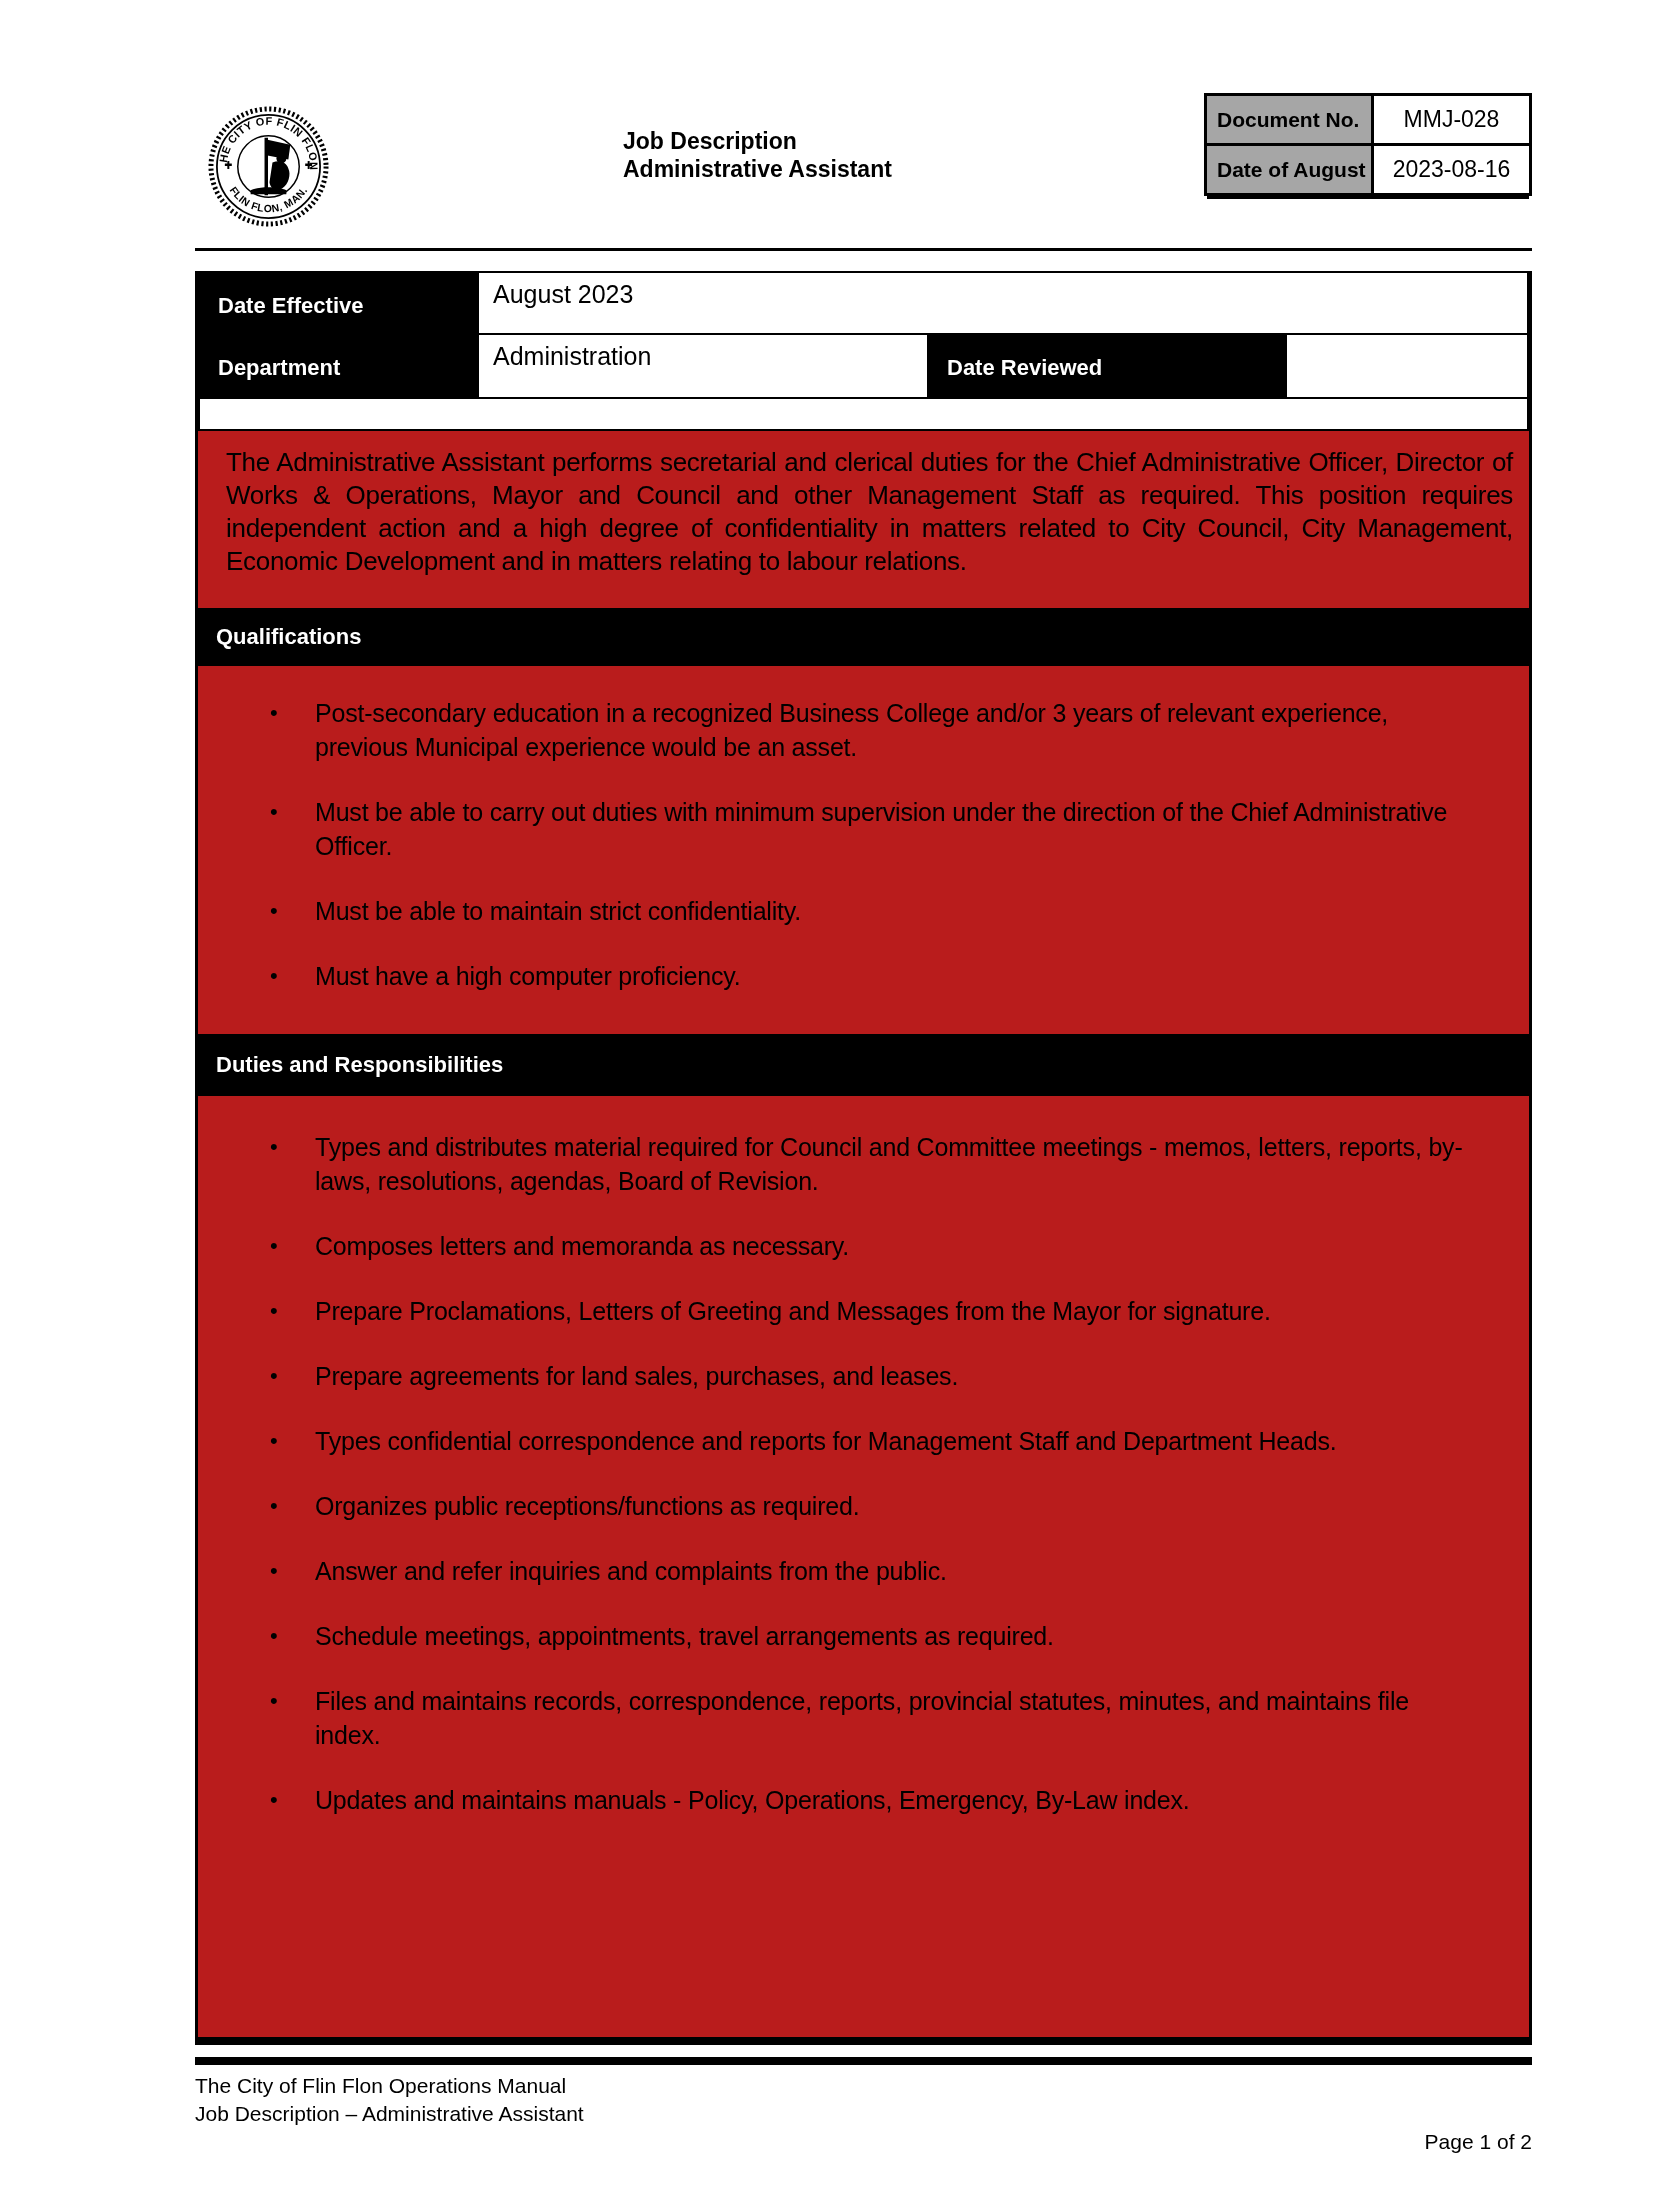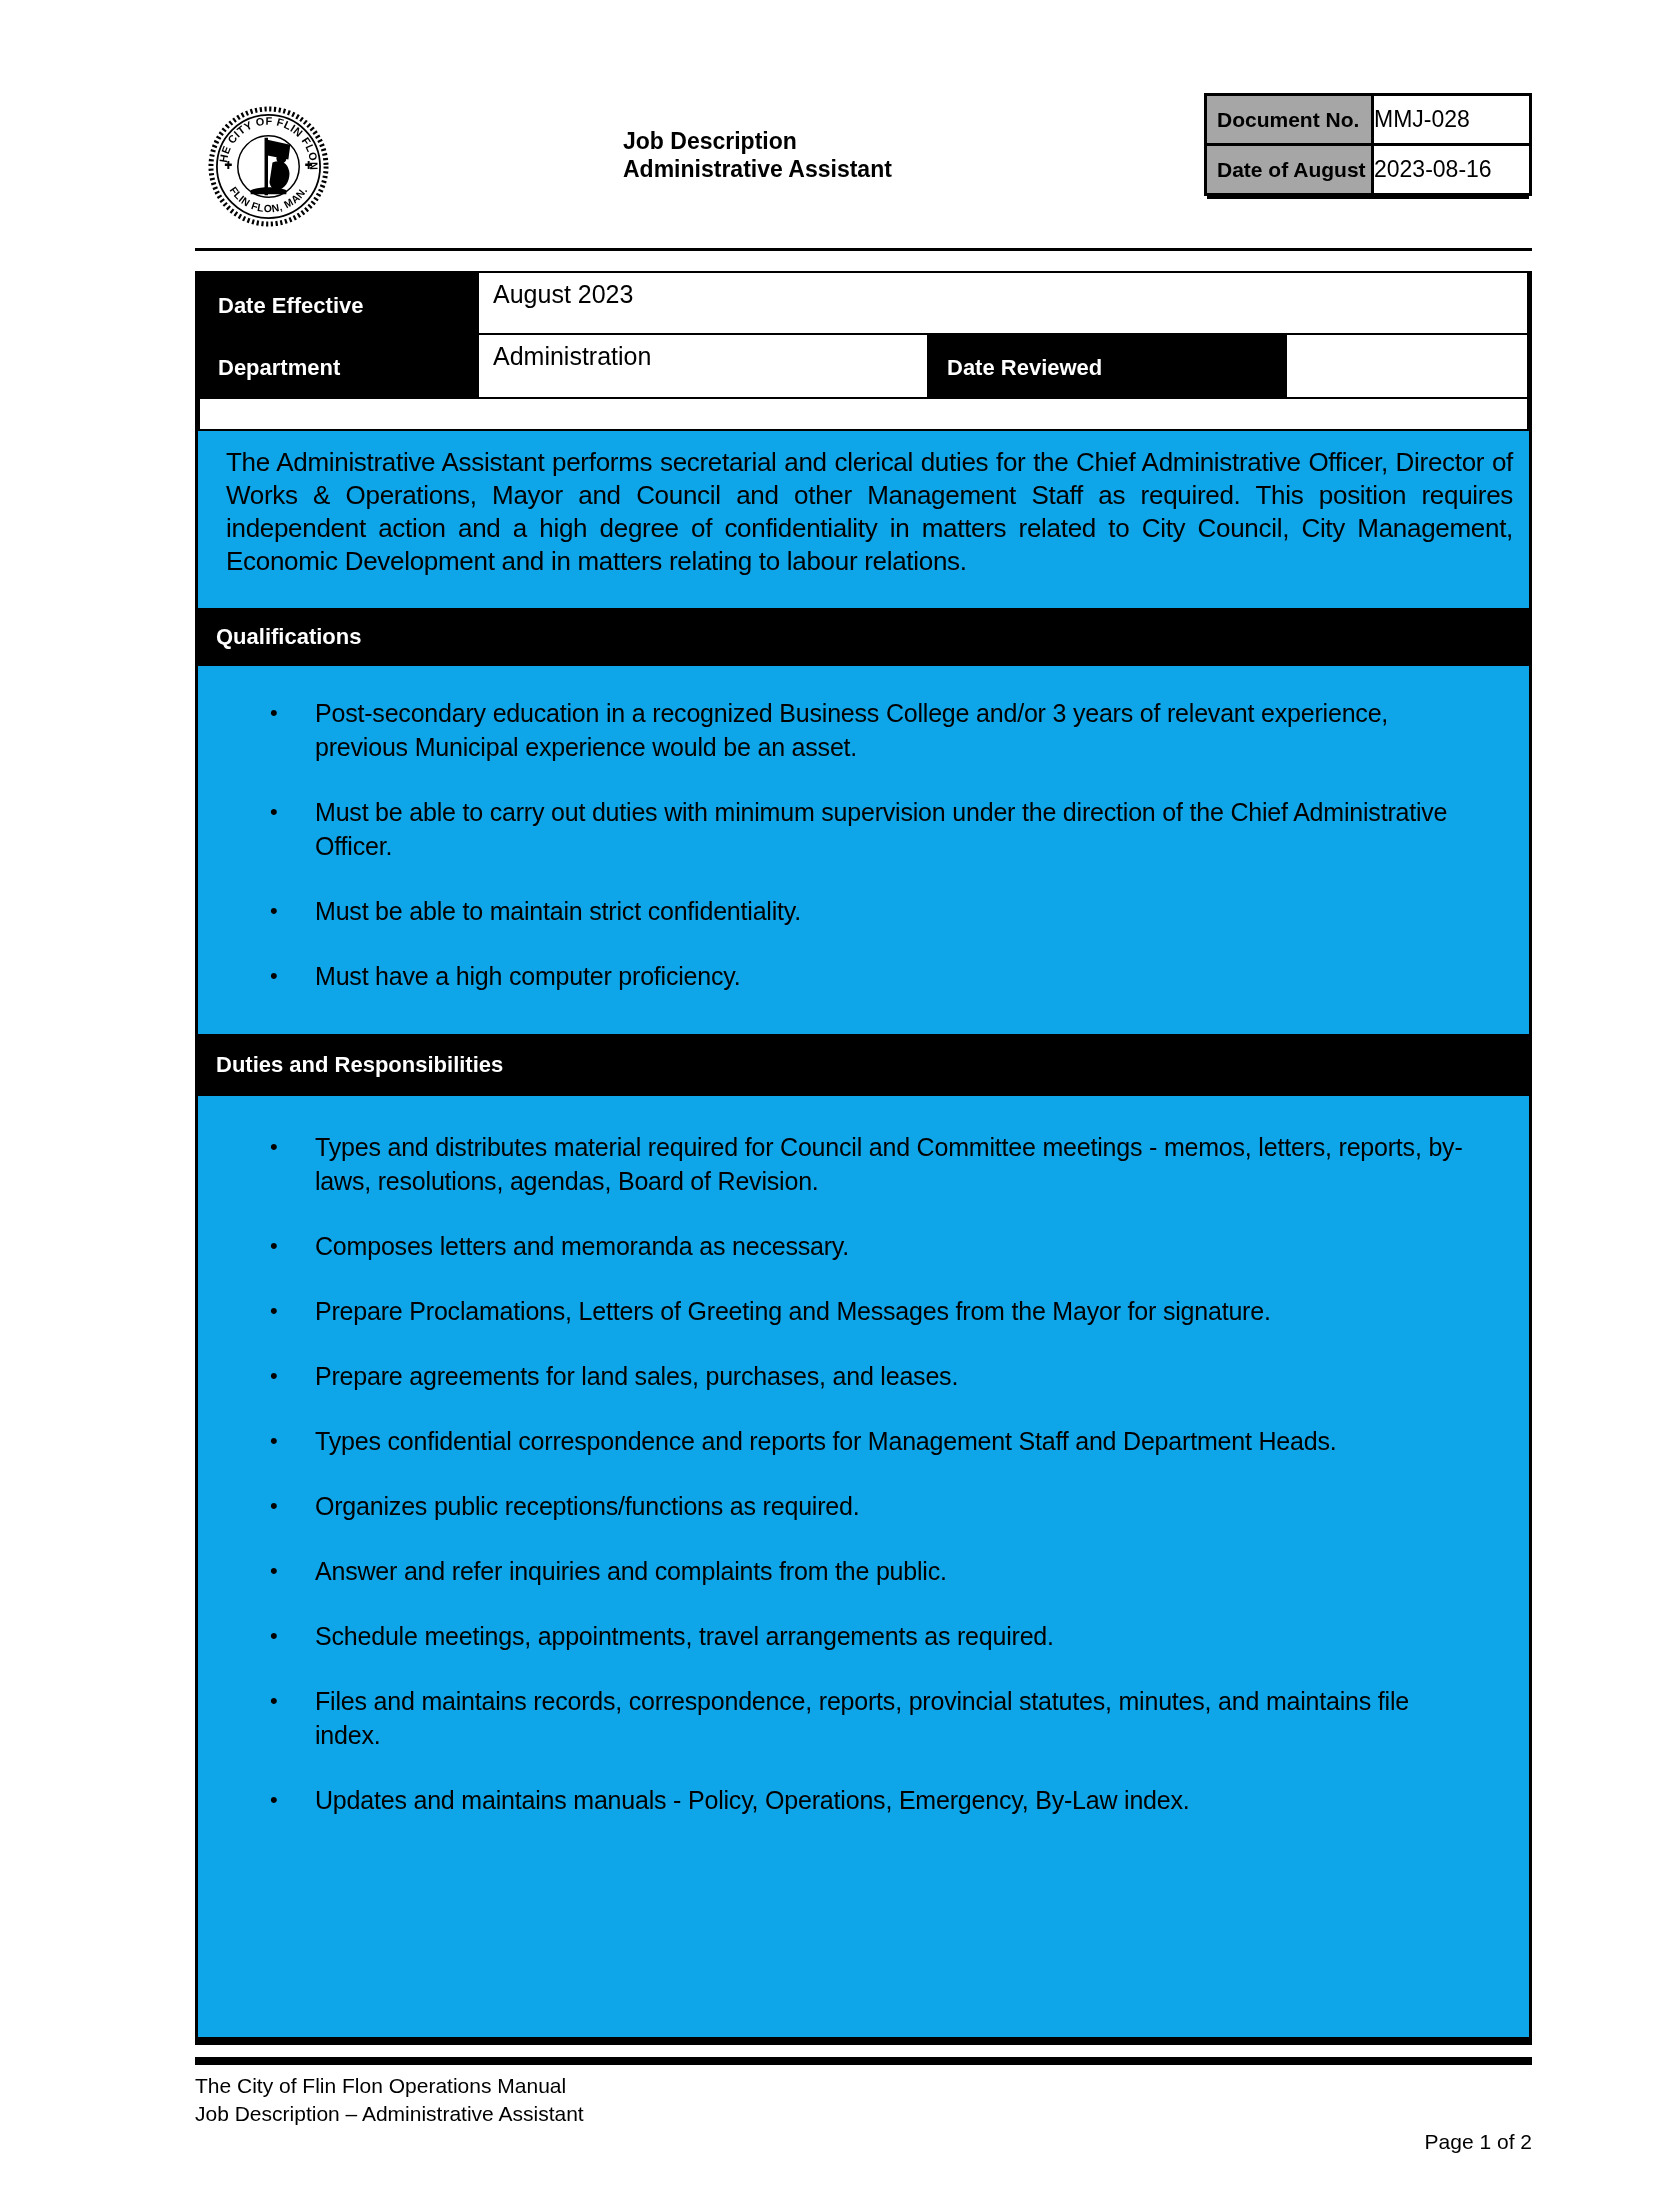--- a/index.html
+++ b/index.html
@@ -22,30 +22,30 @@
   .docno-table {
     position:absolute; right:0; top:93px; width:328px;
     border-collapse:collapse;
     box-shadow:0 6px 0 -3px #000;
   }
   .docno-table td {
     border:3px solid #000; height:50px;
     font-size:21px; vertical-align:middle;
   }
   .docno-table td.dlabel { background:#a6a6a6; font-weight:bold; width:167px; padding-left:10px; }
-  .docno-table td.dvalue { background:#fff; text-align:left; font-size:23px; }
+  .docno-table td.dvalue { background:#fff; text-align:center; font-size:23px; }
 
   .top-rule { position:absolute; left:0; top:248px; width:100%; height:3px; background:#000; }
 
   
   .content-box {
     position:absolute; left:0; top:271px; width:100%; height:1774px;
     border-left:3px solid #000; border-right:3px solid #000;
     border-bottom:8px solid #000;
-    overflow:hidden; background:#0ea5e9;
+    overflow:hidden; background:#b91c1c;
   }
   .bottom-rule { position:absolute; left:0; top:2057px; width:100%; height:8px; background:#000; }
 
   
   .info-table { width:100%; border-collapse:collapse; table-layout:fixed; }
   .info-table td { border:2px solid #000; vertical-align:top; }
   .info-table td.lbl {
     background:#000; color:#fff; font-weight:bold; font-size:22px;
     padding:20px 0 0 18px; vertical-align:top;
   }

